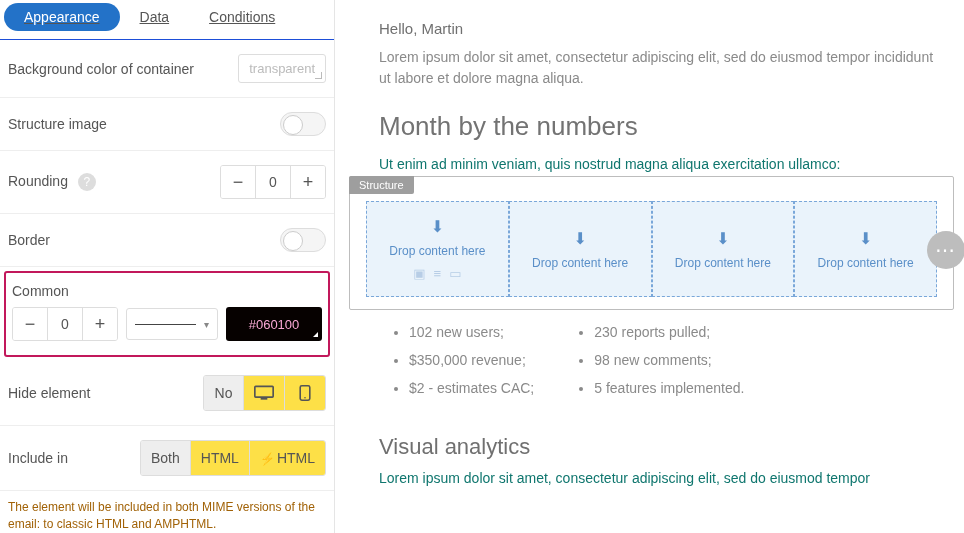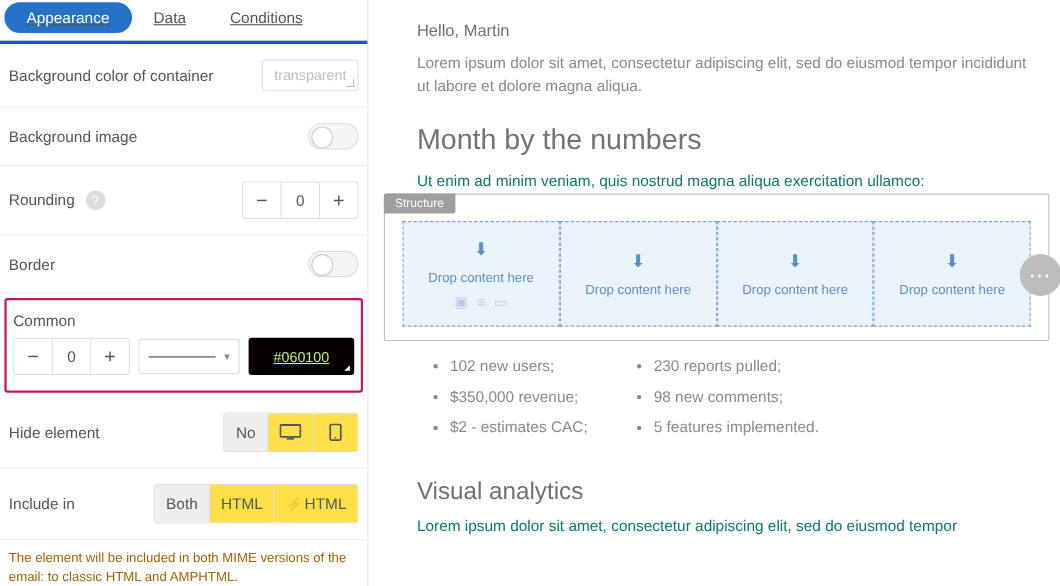--- a/index.html
+++ b/index.html
@@ -37,21 +37,21 @@
 }
 .tab.active { background: #2372c8; color: #fff; }
 .row {
   display: flex;
   align-items: center;
   justify-content: space-between;
   padding: 14px 8px;
   border-bottom: 1px solid #eee;
 }
 .row .label { color: #555; }
-.row.first { border-top: 3px solid #1d4ed8; margin-top: 6px; }
+.row.first { border-top: 1px solid #1d4ed8; margin-top: 6px; }
 .transp-box {
   border: 1px solid #ddd;
   border-radius: 3px;
   padding: 6px 10px;
   color: #bbb;
   font-size: 13px;
   background: #fff;
   position: relative;
 }
 .transp-box::after {
@@ -118,26 +118,25 @@
   border: 1px solid #ddd;
   border-radius: 3px;
   display: flex; align-items: center; padding: 0 8px;
   background: #fff;
   position: relative;
 }
 .line-sel .line { flex: 1; height: 1px; background: #444; }
 .line-sel .caret { margin-left: 8px; color: #888; font-size: 10px; }
 .color-box {
   width: 96px; height: 34px;
-  background: #060100; color: #bef264;
+  background: #060100; color: #f9a8d4;
   border-radius: 3px;
   display: flex; align-items: center; justify-content: center;
   font-size: 13px;
   position: relative;
-  text-decoration: underline;
 }
 .color-box::after {
   content: "";
   position: absolute; right: 4px; bottom: 4px;
   border-left: 5px solid transparent;
   border-bottom: 5px solid #fff;
 }
 .seg {
   display: flex;
   border: 1px solid #ddd;
@@ -224,21 +223,21 @@
     <div class="tab">Data</div>
     <div class="tab">Conditions</div>
   </div>
 
   <div class="row first">
     <span class="label">Background color of container</span>
     <div class="transp-box">transparent</div>
   </div>
 
   <div class="row">
-    <span class="label">Background image</span>
+    <span class="label">Structure image</span>
     <div class="toggle"></div>
   </div>
 
   <div class="row">
     <span class="label">
       <span>Rounding</span>
       <span class="help">?</span>
     </span>
     <div class="stepper">
       <div class="btn">−</div>

